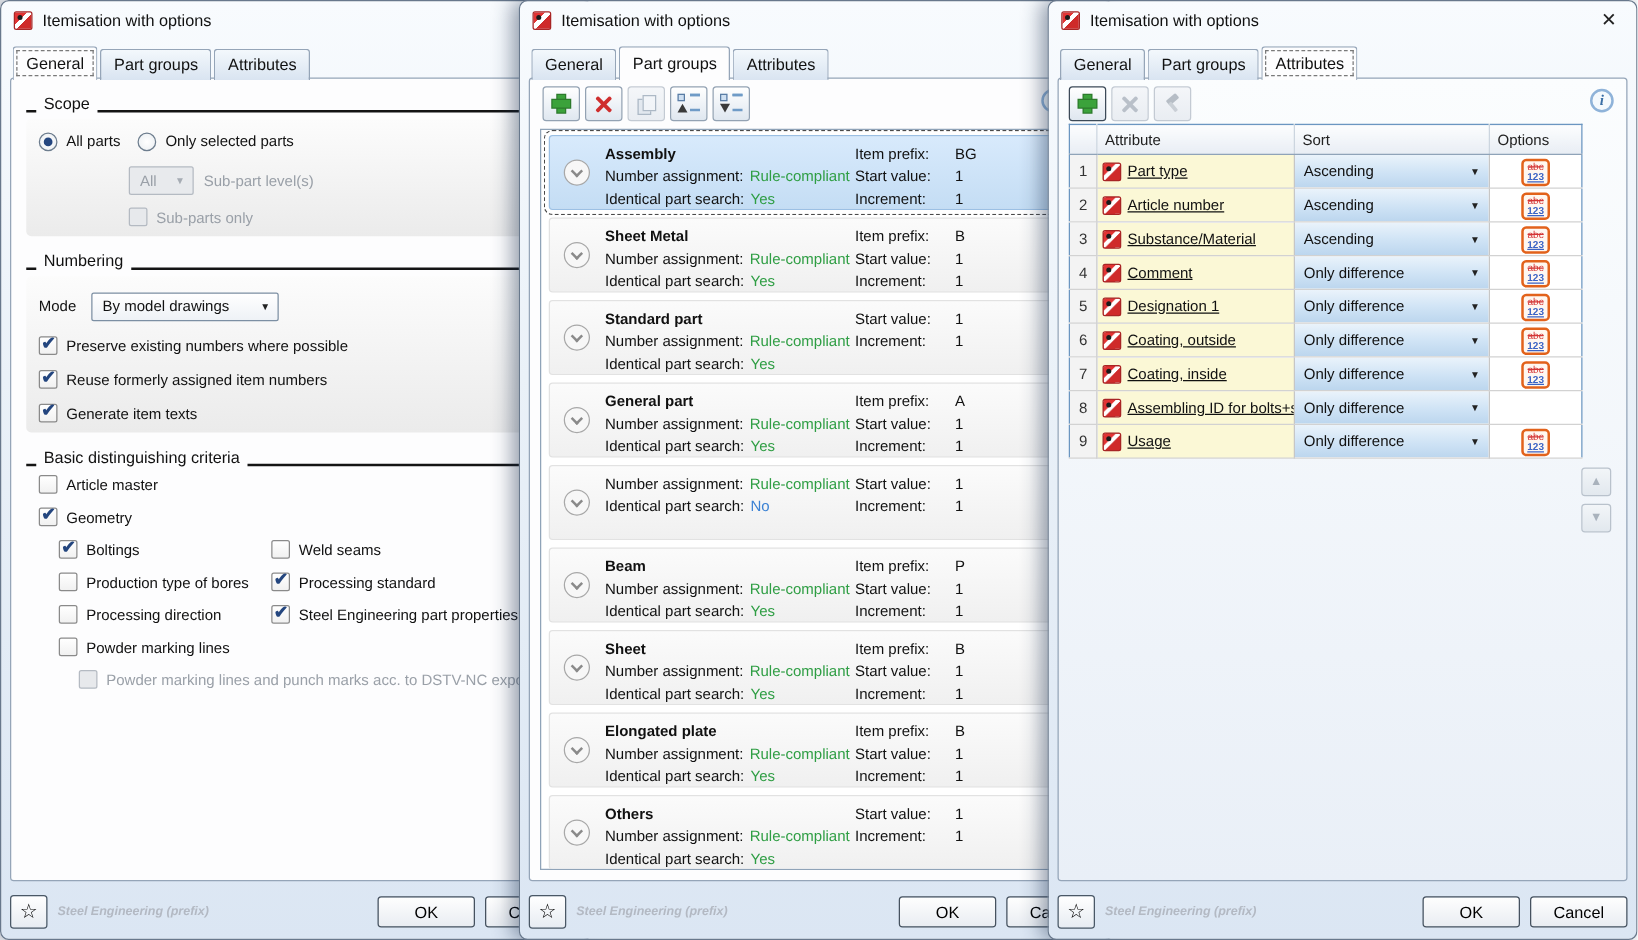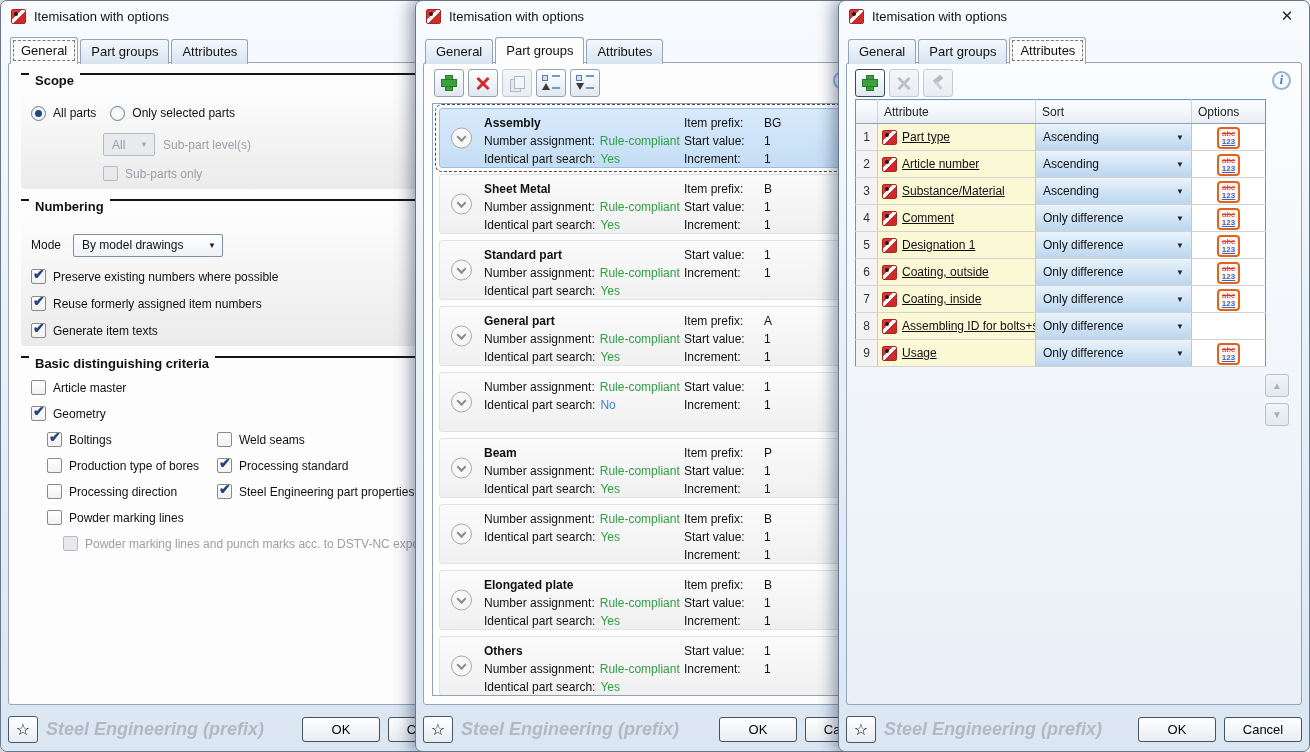--- a/index.html
+++ b/index.html
@@ -19,26 +19,26 @@
 .tabs{position:absolute;top:36px;left:9px;display:flex;align-items:flex-end;z-index:6;}
 .tab{height:25px;padding:4px 10px 0;font-size:13px;background:linear-gradient(#f3f8fc,#d9e4f1);
  border:1px solid #95a5b8;border-bottom:none;border-radius:3px 3px 0 0;margin-right:2px;white-space:nowrap;}
 .tab.sel{height:27px;background:#fdfdfe;padding-top:5px;}
 .tab.sel.focused{outline:1px dashed #7a7a7a;outline-offset:-4px;}
 .panel{position:absolute;left:7px;right:7px;top:61px;bottom:46px;background:#fdfdfe;border:1px solid #95a5b8;border-radius:3px;overflow:hidden;}
 #d3 .panel{background:linear-gradient(#fbfdfe,#e9eff7);}
 .footer{position:absolute;left:7px;right:7px;bottom:7px;height:30px;display:flex;align-items:center;gap:8px;}
 .fav-btn{width:30px;height:27px;border:1px solid #4a5866;border-radius:3px;background:linear-gradient(#ffffff,#e7ecf2);
  font-size:16px;display:flex;align-items:center;justify-content:center;}
-.fav-text{flex:1;font-style:italic;font-weight:bold;font-size:18px;color:#b3b9c3;white-space:nowrap;overflow:hidden;}
+.fav-text{flex:1;font-style:italic;font-weight:bold;font-size:10px;color:#b3b9c3;white-space:nowrap;overflow:hidden;}
 .btn{width:78px;height:25px;flex:none;border:1px solid #46525f;border-radius:3px;background:linear-gradient(#fefefe,#e9edf2);
  font-size:13px;display:flex;align-items:center;justify-content:center;}
 
 .group{margin:10px 12px 10px;}
-.group-h{display:flex;align-items:flex-start;gap:6px;font-weight:bold;font-size:13px;height:17px;}
+.group-h{display:flex;align-items:flex-end;gap:6px;font-weight:normal;font-size:13px;height:17px;}
 .group-h::before{content:"";width:8px;border-top:2px solid #141414;}
 .group-h::after{content:"";flex:1;border-top:2px solid #141414;}
 .group-b{margin-top:5px;background:linear-gradient(#fcfcfc,#ebebeb);border-radius:4px;padding:8px 10px;}
 .row{display:flex;align-items:center;}
 .radios{gap:14px;height:20px;}
 .radio{display:flex;align-items:center;gap:7px;}
 .radio .dot{width:15px;height:15px;border:1px solid #6d7d8e;border-radius:50%;background:radial-gradient(#ffffff,#e9edf1);position:relative;flex:none;}
 .radio.sel .dot::after{content:"";position:absolute;inset:3px;background:#24467f;border-radius:50%;}
 .indent{margin-left:72px;}
 .dd{height:23px;border:1px solid #7c8fa3;border-radius:2px;background:linear-gradient(#ffffff,#eef2f6);
@@ -444,20 +444,21 @@
             <span class="lab">Start value:</span>
             <span>1</span>
             <span class="lab">Increment:</span>
             <span>1</span>
           </div>
         </div>
         <div class="pg-card">
           <button class="pg-chevron">
             <span></span>
           </button>
+          <div class="pg-name">Sheet</div>
           <div class="pg-line">
             <span class="lab">Number assignment:</span>
             <span class="val-g">Rule-compliant</span>
           </div>
           <div class="pg-line">
             <span class="lab">Identical part search:</span>
             <span class="val-g">Yes</span>
           </div>
           <div class="pg-right">
             <span class="lab">Item prefix:</span>

